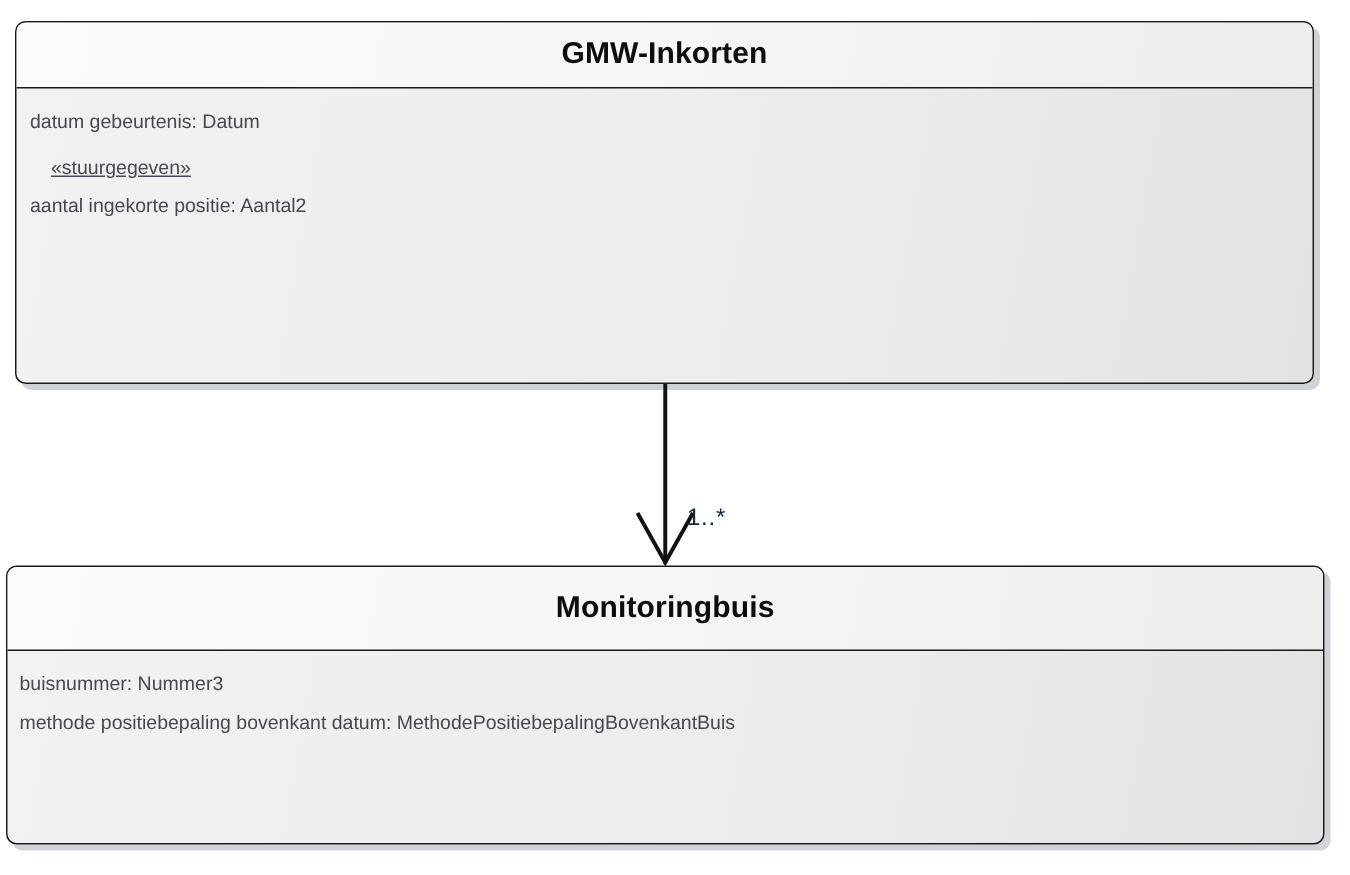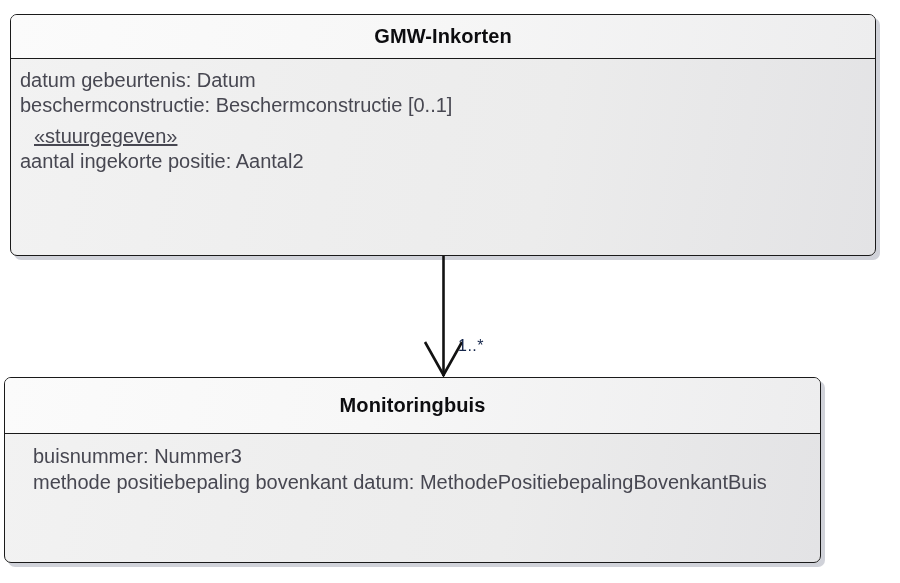--- a/index.html
+++ b/index.html
@@ -42,50 +42,49 @@
     display: flex;
     align-items: center;
     justify-content: center;
   }
   .uml-body {
     box-sizing: border-box;
     padding: 9px 0 6px 0;
     background: transparent;
   }
   .attr {
-    font-size: 20px;
+    font-size: 13px;
     line-height: 25px;
     color: #474751;
     white-space: pre;
     padding-left: 9px;
   }
   .attr.stereotype {
     padding-left: 23px;
     padding-top: 6px;
     text-decoration: underline;
   }
   .attr.tight {
     line-height: 26px;
-    margin-left: 20px;
   }
 
   
   #class-gmw-inkorten {
     left: 10px;
     top: 14px;
     width: 866px;
     height: 242px;
   }
   #class-gmw-inkorten .uml-header { height: 44px; }
 
   
   #class-monitoringbuis {
     left: 4px;
     top: 377px;
-    width: 817px;
+    width: 879px;
     height: 186px;
   }
   #class-monitoringbuis .uml-header { height: 56px; }
   #class-monitoringbuis .uml-body { padding-top: 9px; }
   #class-monitoringbuis .attr { padding-left: 8px; }
 
   
   #connector {
     position: absolute;
     left: 0;
@@ -107,21 +106,20 @@
 </style>
 </head>
 <body>
 
 <div id="canvas">
 
   <div class="uml-class" id="class-gmw-inkorten">
     <div class="uml-header">GMW-Inkorten</div>
     <div class="uml-body">
       <div class="attr">datum gebeurtenis: Datum</div>
-      <div class="attr">beschermconstructie: Beschermconstructie [0..1]</div>
       <div class="attr stereotype">«stuurgegeven»</div>
       <div class="attr">aantal ingekorte positie: Aantal2</div>
     </div>
   </div>
 
   <svg id="connector" viewBox="0 0 900 583" width="900" height="583" xmlns="http://www.w3.org/2000/svg">
     <line x1="443.5" y1="256" x2="443.5" y2="376" stroke="#121212" stroke-width="2.6"></line>
     <polyline points="425,342 443.5,375 462,342" fill="none" stroke="#121212" stroke-width="2.6" stroke-linejoin="miter" stroke-linecap="butt"></polyline>
   </svg>
 

